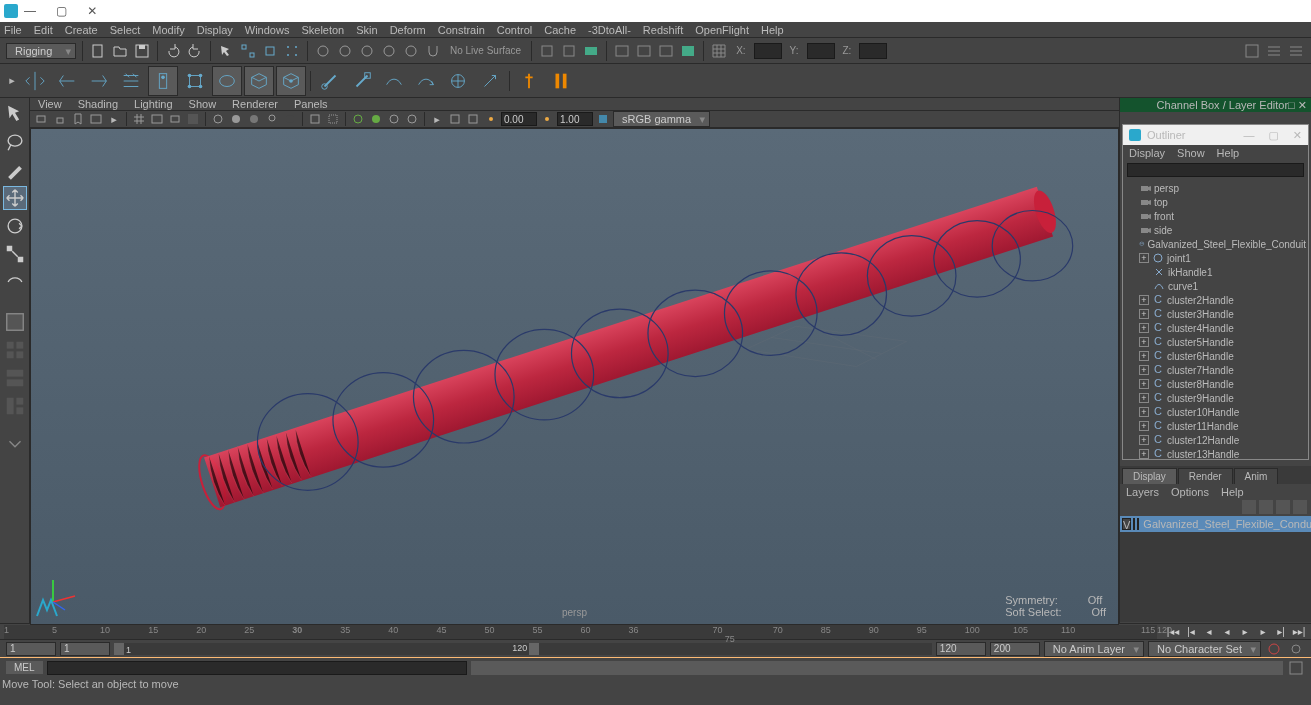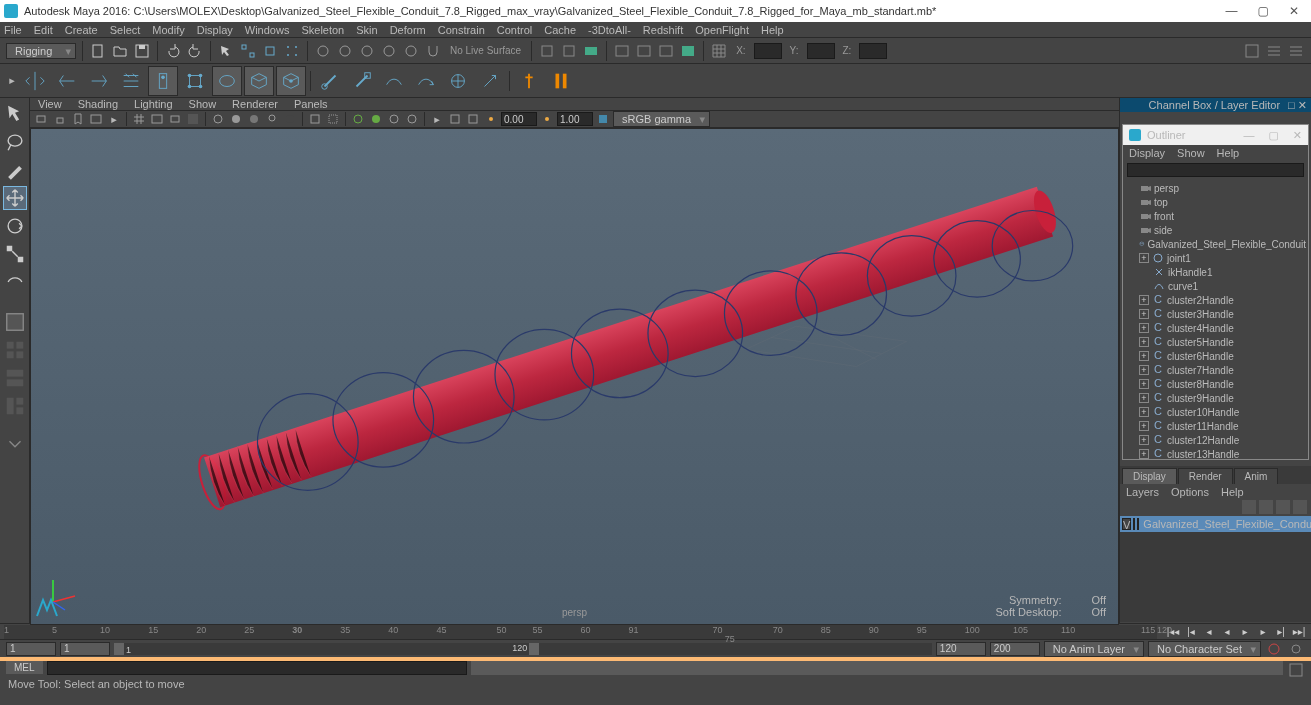--- a/index.html
+++ b/index.html
@@ -31,24 +31,24 @@
 .panel-menu{height:16px;background:#444;display:flex;align-items:center;padding:0 8px;gap:16px;border-bottom:1px solid #2a2a2a}
 .panel-menu span{color:#bbb;font-size:11px;cursor:pointer}
 .panel-toolbar{height:18px;background:#444;display:flex;align-items:center;padding:0 4px;gap:2px;border-bottom:1px solid #2a2a2a}
 .ptb{width:16px;height:14px;cursor:pointer;display:flex;align-items:center;justify-content:center}
 .ptb svg{width:12px;height:12px}
 .num-input{background:#2a2a2a;border:1px solid #1a1a1a;width:36px;height:14px;color:#ccc;padding:0 2px;font-size:10px}
 .viewport{flex:1;background:linear-gradient(180deg,#5a6a78 0%,#4a5a68 100%);position:relative;border:1px solid #2a2a2a}
 .axis-gizmo{position:absolute;left:12px;bottom:12px;width:40px;height:40px}
 .persp-label{position:absolute;left:50%;bottom:6px;transform:translateX(-50%);color:#999;font-size:10px}
 .vp-info{position:absolute;right:12px;bottom:6px;text-align:right;color:#ccc;font-size:10px}
-.vp-info div{display:flex;gap:30px;justify-content:flex-end}
+.vp-info div{display:flex;gap:30px;}
 .maya-logo{position:absolute;left:4px;bottom:4px;width:24px;height:24px}
 .right-side{width:192px;background:#444;border-left:1px solid #2a2a2a;display:flex;flex-direction:column}
-.right-tab-strip{height:14px;background:#0c4a6e;display:flex;align-items:center;padding:0 4px;font-size:9px;color:#888;justify-content:flex-end;gap:8px}
+.right-tab-strip{height:14px;background:#14532d;display:flex;align-items:center;padding:0 4px;font-size:9px;color:#888;justify-content:flex-end;}
 .outliner{border:1px solid #888;background:#444;margin:2px}
 .outliner-title{height:20px;background:#f0f0f0;display:flex;align-items:center;padding:0 6px;color:#333;gap:6px}
 .outliner-title .oicon{width:12px;height:12px;background:#2aa8cc;border-radius:2px}
 .outliner-title .wbtns{margin-left:auto;display:flex;gap:14px;color:#666;font-size:11px}
 .outliner-menu{height:16px;background:#444;display:flex;align-items:center;padding:0 6px;gap:12px;font-size:11px;color:#bbb}
 .outliner-search{height:18px;background:#444;padding:2px 4px}
 .outliner-search input{width:100%;background:#2a2a2a;border:1px solid #1a1a1a;height:14px;color:#ccc}
 .tree{height:280px;overflow-y:auto;background:#444;padding:2px;position:relative}
 .tree::-webkit-scrollbar{width:10px}
 .tree::-webkit-scrollbar-track{background:#3a3a3a}
@@ -71,32 +71,31 @@
 .timeline{height:16px;background:#444;border-top:1px solid #2a2a2a;display:flex;align-items:center}
 .time-ruler{flex:1;background:#3a3a3a;height:14px;position:relative;margin:0 4px}
 .time-ruler .tick{position:absolute;top:0;font-size:9px;color:#888}
 .play-controls{display:flex;gap:2px;padding:0 4px}
 .play-controls .pc{width:16px;height:14px;cursor:pointer;color:#ccc;display:flex;align-items:center;justify-content:center;font-size:10px}
 .range-row{height:18px;background:#444;display:flex;align-items:center;padding:0 6px;gap:4px;border-top:1px solid #2a2a2a}
 .range-input{background:#5a5a5a;border:1px solid #2a2a2a;width:50px;height:14px;color:#ccc;padding:0 3px;font-size:10px}
 .range-slider{flex:1;height:12px;background:#3a3a3a;position:relative}
 .range-slider .thumb-l{position:absolute;left:0;width:10px;height:12px;background:#666}
 .range-slider .thumb-r{position:absolute;right:48%;width:10px;height:12px;background:#666}
-.cmdline{height:20px;background:#444;display:flex;align-items:flex-start;padding:0 6px;gap:4px;border-top:4px solid #fdba74}
+.cmdline{height:20px;background:#444;display:flex;align-items:center;padding:0 6px;gap:4px;border-top:1px solid #fdba74}
 .cmd-label{background:#5a5a5a;padding:1px 8px;font-size:10px;color:#ccc}
 .cmd-input{flex:0 0 420px;background:#2a2a2a;border:1px solid #1a1a1a;height:14px;color:#ccc}
 .cmd-output{flex:1;background:#5a5a5a;height:14px}
-.helpline{height:14px;background:#444;padding:0 8px;font-size:10px;color:#999;display:flex;align-items:center}
+.helpline{height:14px;background:#444;padding:0 2px;font-size:10px;color:#999;display:flex;align-items:center}
 </style>
 </head>
 <body>
 
 <div class="titlebar">
   <div class="app-icon"></div>
-  <div class="title">Autodesk Maya 2016: C:\Users\MOLEX\Desktop\Galvanized_Steel_Flexible_Conduit_7.8_Rigged_max_vray\Galvanized_Steel_Flexible_Conduit_7.8_Rigged_for_Maya_mb_standart.mb*</div>
   <div class="win-btns">
     <span>—</span>
     <span>▢</span>
     <span>✕</span>
   </div>
 </div>
 
 <div class="menubar" id="menubar">
     <span>File</span>
     <span>Edit</span>
@@ -647,21 +646,21 @@
       <svg class="maya-logo" viewBox="0 0 24 24">
         <path d="M2 20 L8 4 L12 14 L16 4 L22 20" fill="none" stroke="#2aa8cc" stroke-width="2"></path>
       </svg>
       <div class="persp-label">persp</div>
       <div class="vp-info">
         <div>
             <span>Symmetry:</span>
             <span>Off</span>
           </div>
         <div>
-            <span>Soft Desktop:</span>
+            <span>Soft Select:</span>
             <span>Off</span>
           </div>
       </div>
     </div>
   </div>
 
   <div class="right-side">
     <div class="right-tab-strip">
       <span>Channel Box / Layer Editor</span>
       <span>□ ✕</span>
@@ -897,24 +896,24 @@
       <span class="tick" style="left: 0%;">1</span>
       <span class="tick" style="left: 4.16667%;">5</span>
       <span class="tick" style="left: 8.33333%;">10</span>
       <span class="tick" style="left: 12.5%;">15</span>
       <span class="tick" style="left: 16.6667%;">20</span>
       <span class="tick" style="left: 20.8333%;">25</span>
       <span class="tick" style="left: 25%; font-weight: bold;">30</span>
       <span class="tick" style="left: 29.1667%;">35</span>
       <span class="tick" style="left: 33.3333%;">40</span>
       <span class="tick" style="left: 37.5%;">45</span>
-      <span class="tick" style="left: 41.6667%; margin-left: 12px;">50</span>
+      <span class="tick" style="left: 41.6667%;">50</span>
       <span class="tick" style="left: 45.8333%;">55</span>
       <span class="tick" style="left: 50%;">60</span>
-      <span class="tick" style="left: 54.1667%;">91</span>
+      <span class="tick" style="left: 54.1667%;">36</span>
       <span class="tick" style="left: 58.3333%; margin-left: 36px;">70</span>
       <span class="tick" style="left: 62.5%; margin-top: 9px;">75</span>
       <span class="tick" style="left: 66.6667%;">70</span>
       <span class="tick" style="left: 70.8333%;">85</span>
       <span class="tick" style="left: 75%;">90</span>
       <span class="tick" style="left: 79.1667%; text-align: center;">95</span>
       <span class="tick" style="left: 83.3333%;">100</span>
       <span class="tick" style="left: 87.5%;">105</span>
       <span class="tick" style="left: 91.6667%;">110</span>
       <span class="tick" style="left: 95.8333%; margin-left: 32px;">115</span>

